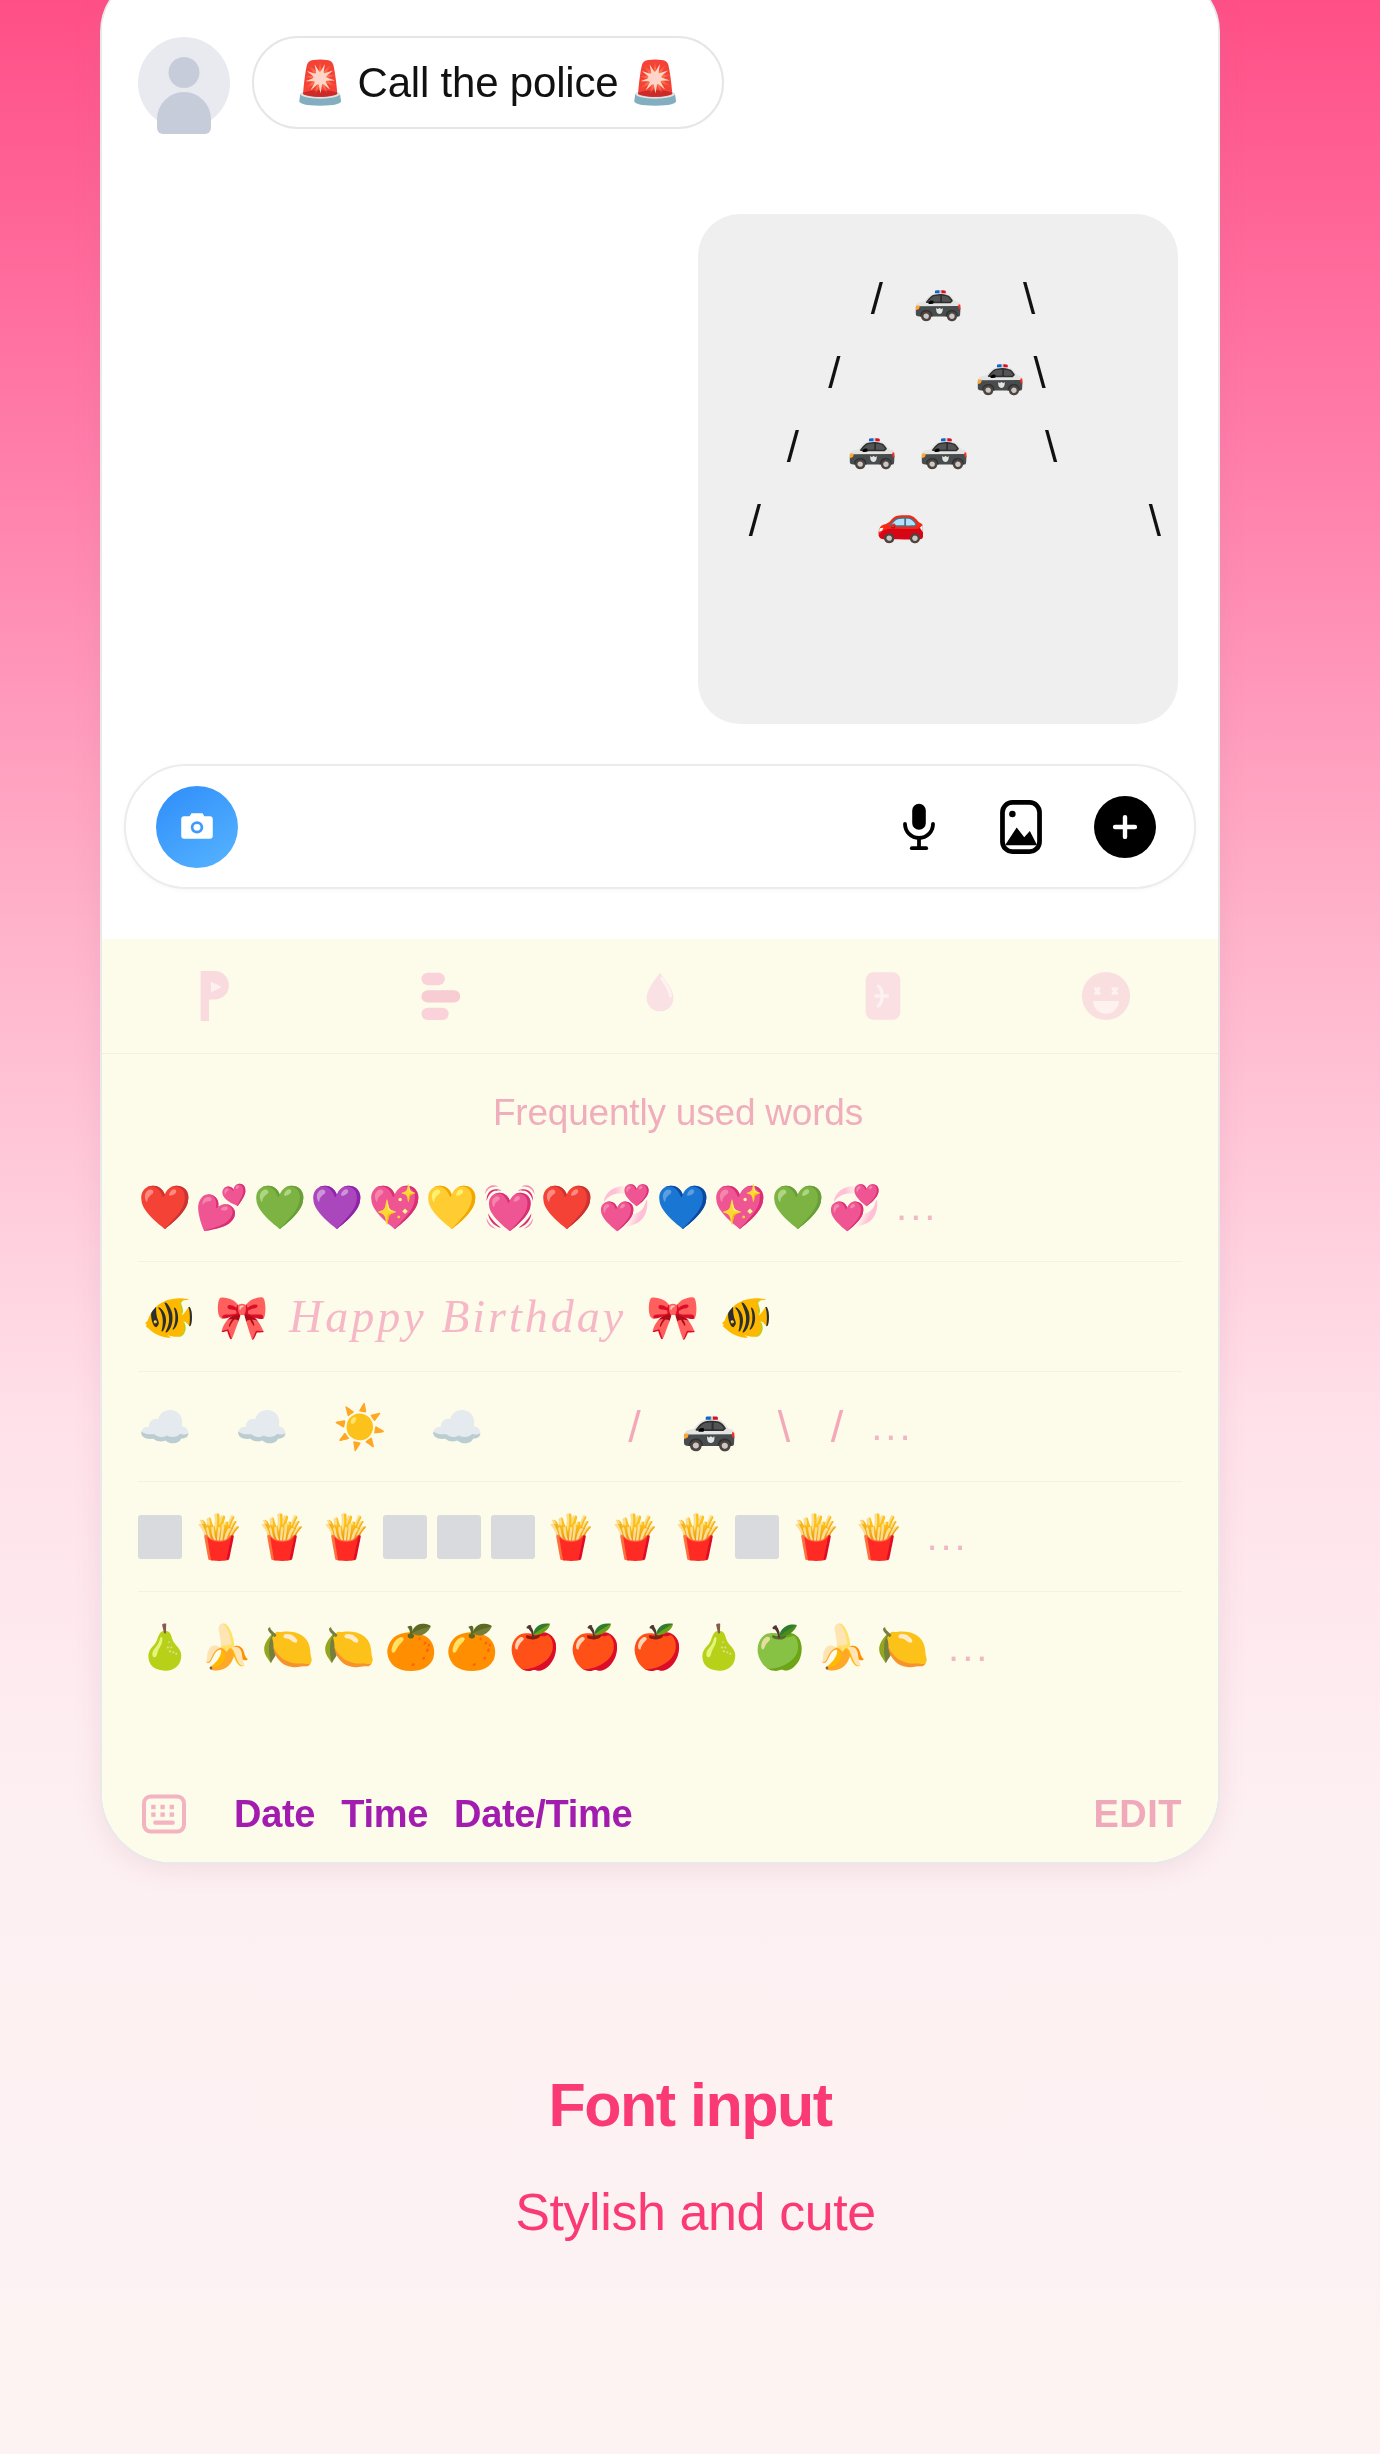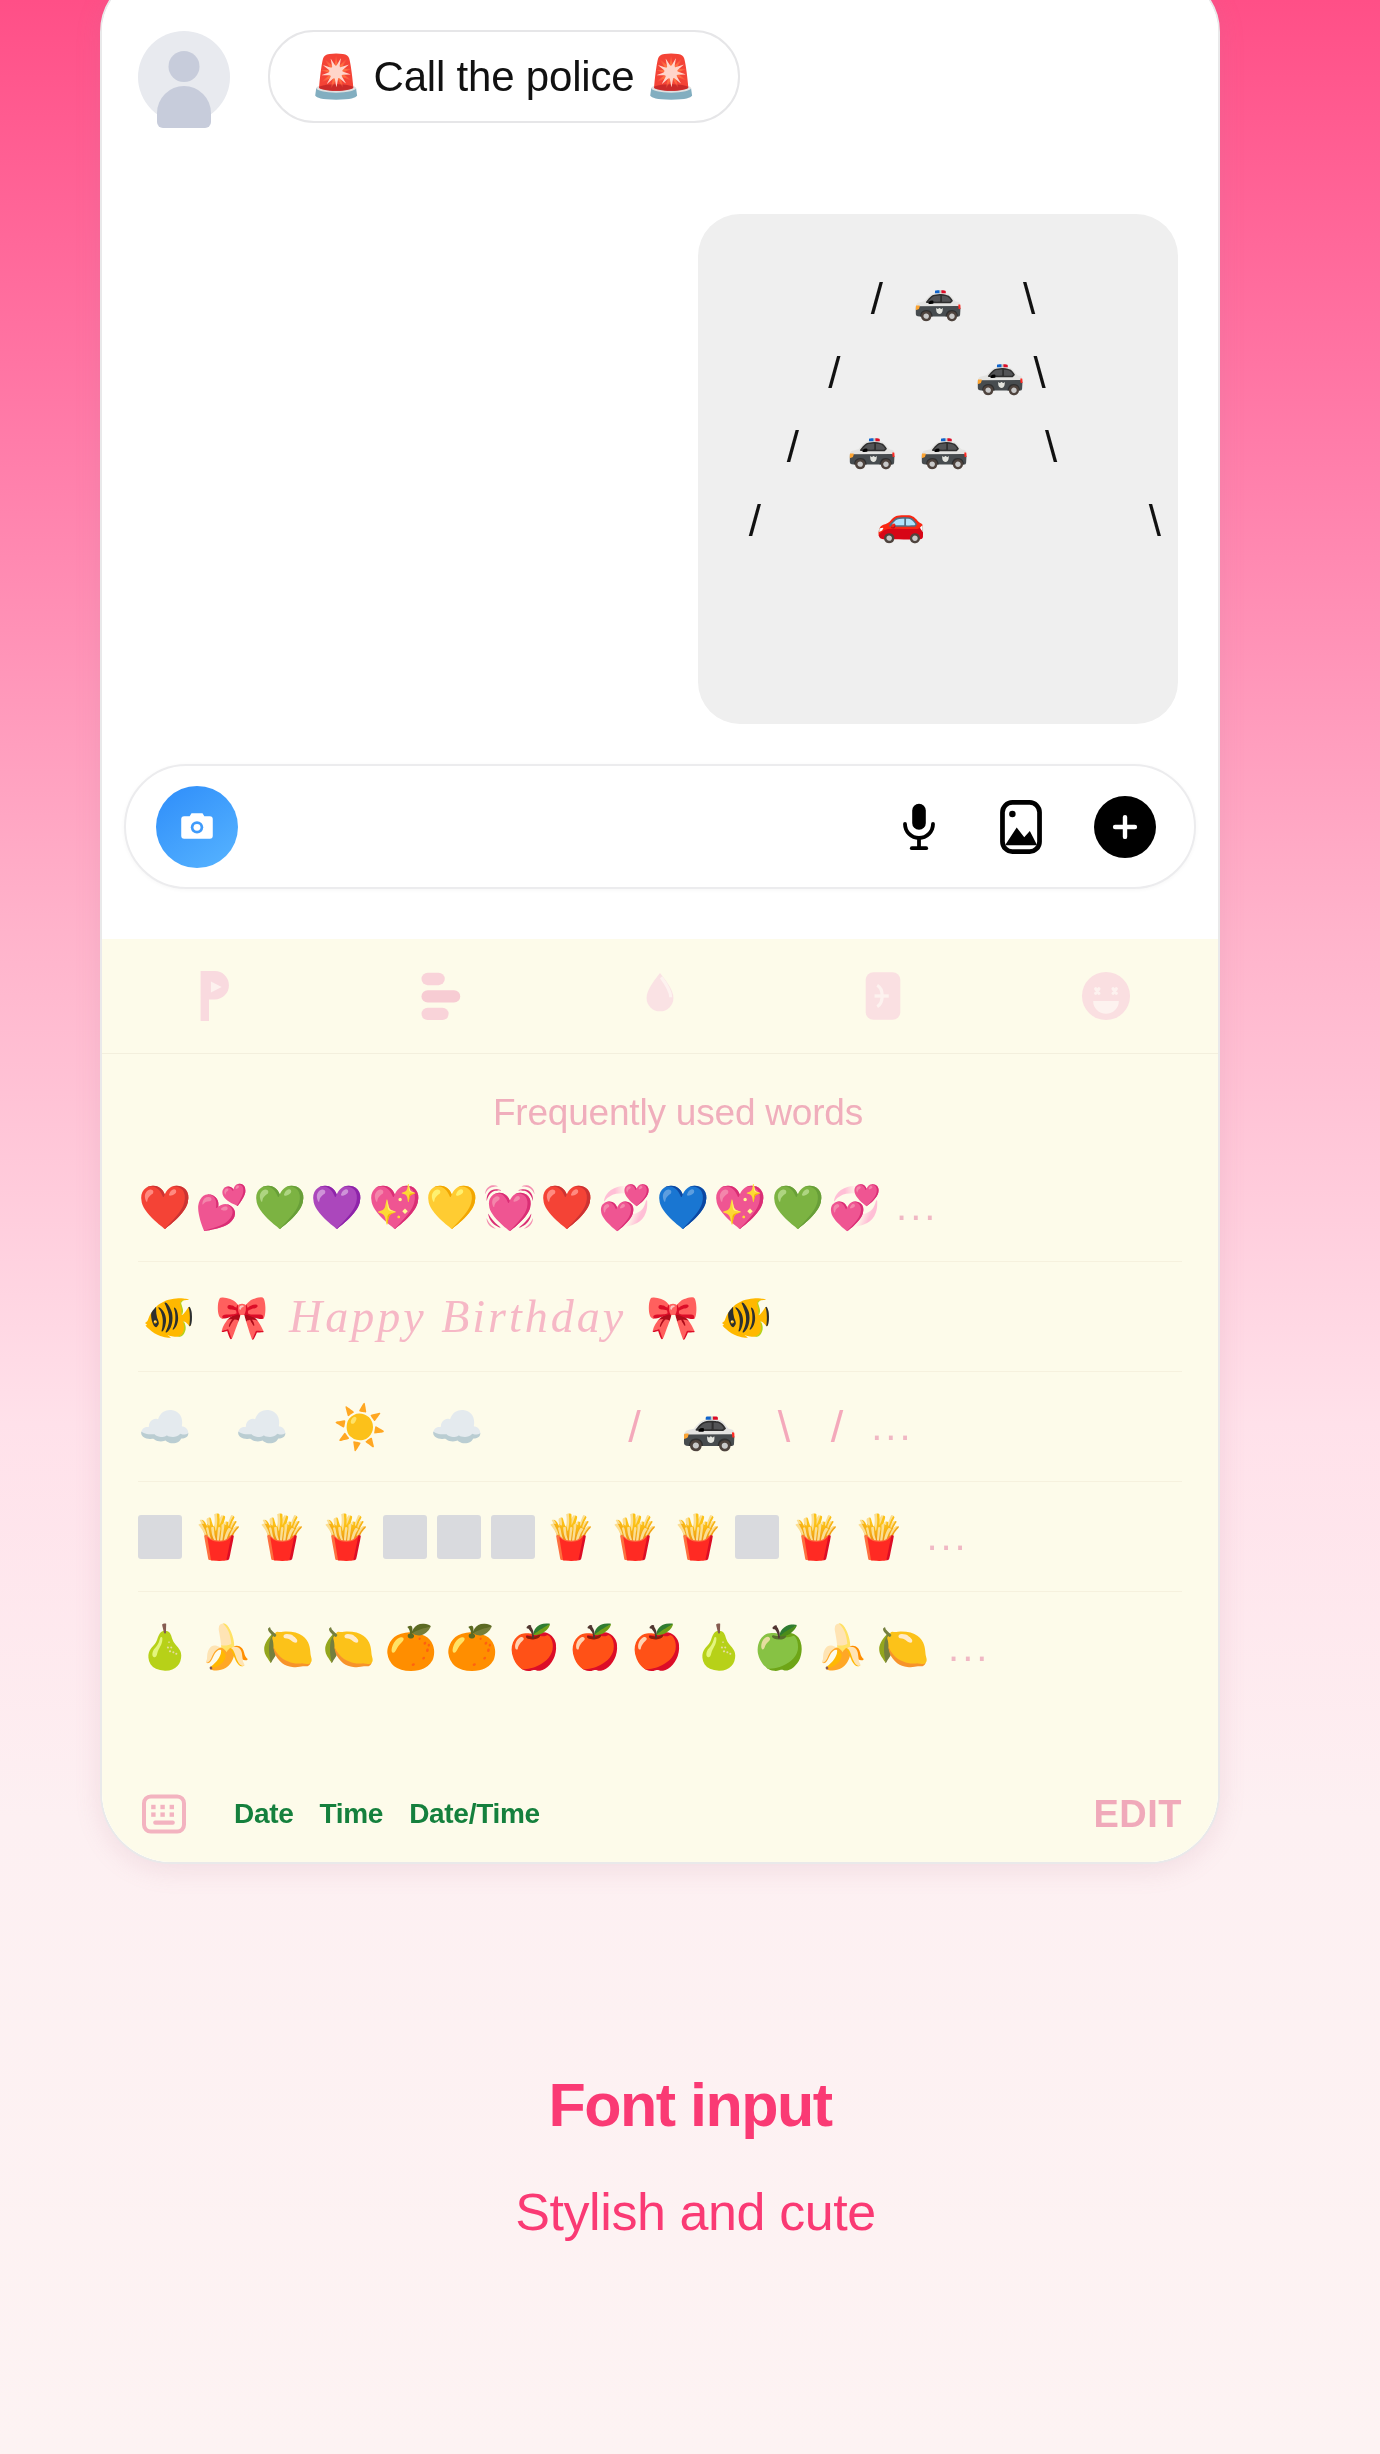--- a/index.html
+++ b/index.html
@@ -32,22 +32,22 @@
   }
 
   
   .chat{
     position:absolute; left:0; right:0; top:0;
     height:820px;
     background:#fff;
   }
   .msg-row{
     position:absolute;
-    left:36px; top:56px;
-    display:flex; align-items:center; gap:38px;
+    left:36px; top:62px;
+    display:flex; align-items:center; gap:22px;
   }
   .avatar{
     width:92px; height:92px; border-radius:50%;
     background:#e8eaef;
     position:relative; flex:none;
   }
   .avatar::before{
     content:""; position:absolute; left:50%; top:20px;
     transform:translateX(-50%);
     width:31px; height:31px; border-radius:50%;
@@ -171,21 +171,21 @@
   
   .kb-foot{
     position:absolute; left:0; right:0; bottom:0;
     height:96px;
     display:flex; align-items:center;
     padding:0 36px;
     gap:0;
   }
   .kb-foot .kbd-ic{ width:52px;height:52px;flex:none;}
   .foot-links{ display:flex; align-items:center; gap:26px; margin-left:44px; }
-  .foot-link{ font-size:28px; color:#15803d; font-weight:600; letter-spacing:-.3px;}
+  .foot-link{ font-size:38px; color:#a21caf; font-weight:600; letter-spacing:-.3px;}
   .foot-sp{ flex:1; }
   .edit-btn{ font-size:38px; color:#f0a9ba; font-weight:700; letter-spacing:.5px;}
 
   
   .promo{
     position:absolute; left:0; right:0; top:2070px;
     text-align:center;
   }
   .promo-title{
     font-size:61px;

